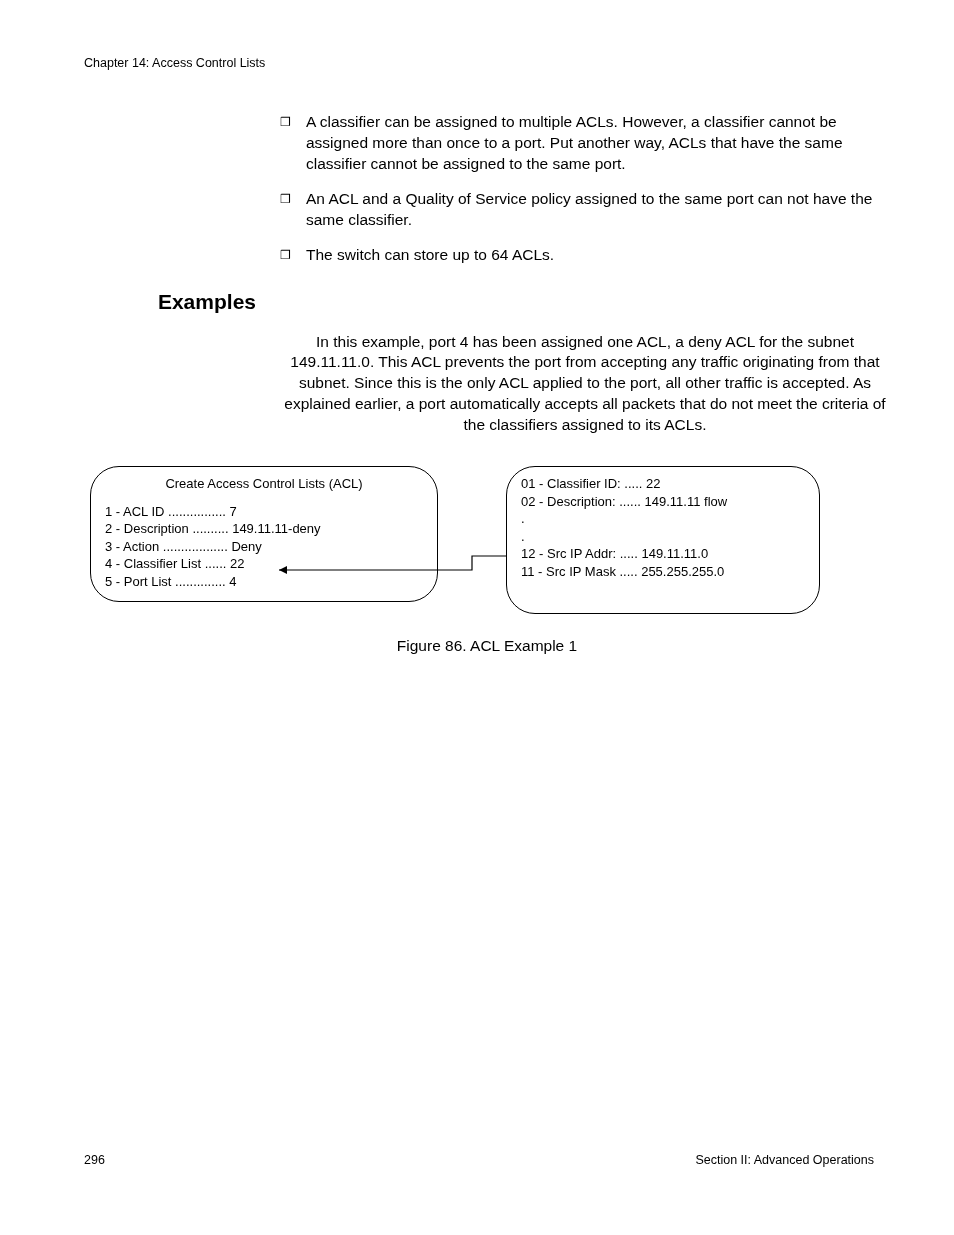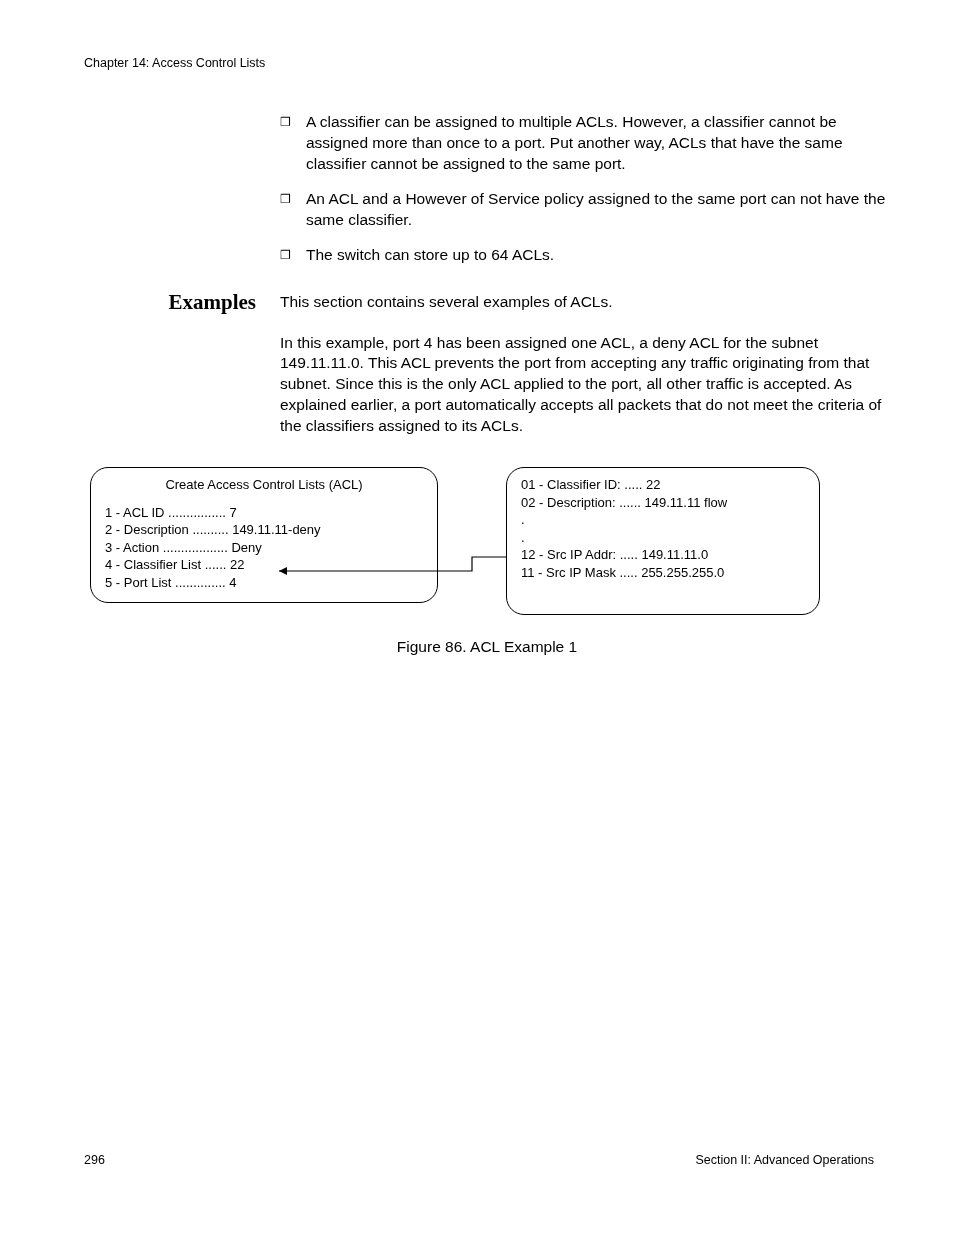--- a/index.html
+++ b/index.html
@@ -45,43 +45,44 @@
     display: flex;
     margin-top: 24px;
     margin-bottom: 16px;
   }
   .examples-label {
     width: 196px;
     flex: 0 0 196px;
     text-align: right;
     padding-right: 24px;
     box-sizing: border-box;
-    font-family: Liberation Serif, serif;
+    font-family: Liberation Sans, sans-serif;
     font-weight: bold;
     font-size: 21px;
   }
   .examples-intro {
     font-size: 15.5px;
     line-height: 1.35;
     padding-top: 2px;
   }
   .example-para {
     font-size: 15.5px;
     line-height: 1.35;
     margin-top: 18px;
+    text-align: center;
   }
   .figure-area {
     margin-top: 30px;
     position: relative;
     height: 160px;
   }
   .panel {
     position: absolute;
     border: 1.2px solid #000;
-    border-radius: 18px;
+    border-radius: 29px;
     padding: 8px 14px 10px 14px;
     box-sizing: border-box;
     font-size: 13px;
     line-height: 1.35;
     background: #fff;
   }
   .panel-left {
     left: 6px;
     top: 0;
     width: 348px;
@@ -132,33 +133,32 @@
 
   <div class="body-col">
 
     <div class="bullet-item">
       <div class="bullet-marker">❒</div>
       <div class="bullet-text">A classifier can be assigned to multiple ACLs. However, a classifier cannot be assigned more than once to a port. Put another way, ACLs that have the same classifier cannot be assigned to the same port.</div>
     </div>
 
     <div class="bullet-item">
       <div class="bullet-marker">❒</div>
-      <div class="bullet-text">An ACL and a However of Service policy assigned to the same port can not have the same classifier.</div>
+      <div class="bullet-text">An ACL and a Quality of Service policy assigned to the same port can not have the same classifier.</div>
     </div>
 
     <div class="bullet-item">
       <div class="bullet-marker">❒</div>
       <div class="bullet-text">The switch can store up to 64 ACLs.</div>
     </div>
 
   </div>
 
   <div class="examples-row">
     <div class="examples-label">Examples</div>
-    <div class="examples-intro">This section contains several examples of ACLs.</div>
   </div>
 
   <div class="body-col">
     <div class="example-para">In this example, port 4 has been assigned one ACL, a deny ACL for the subnet 149.11.11.0. This ACL prevents the port from accepting any traffic originating from that subnet. Since this is the only ACL applied to the port, all other traffic is accepted. As explained earlier, a port automatically accepts all packets that do not meet the criteria of the classifiers assigned to its ACLs.</div>
   </div>
 
   <div class="figure-area">
 
     <div class="panel panel-left">
       <div class="panel-title">Create Access Control Lists (ACL)</div>

